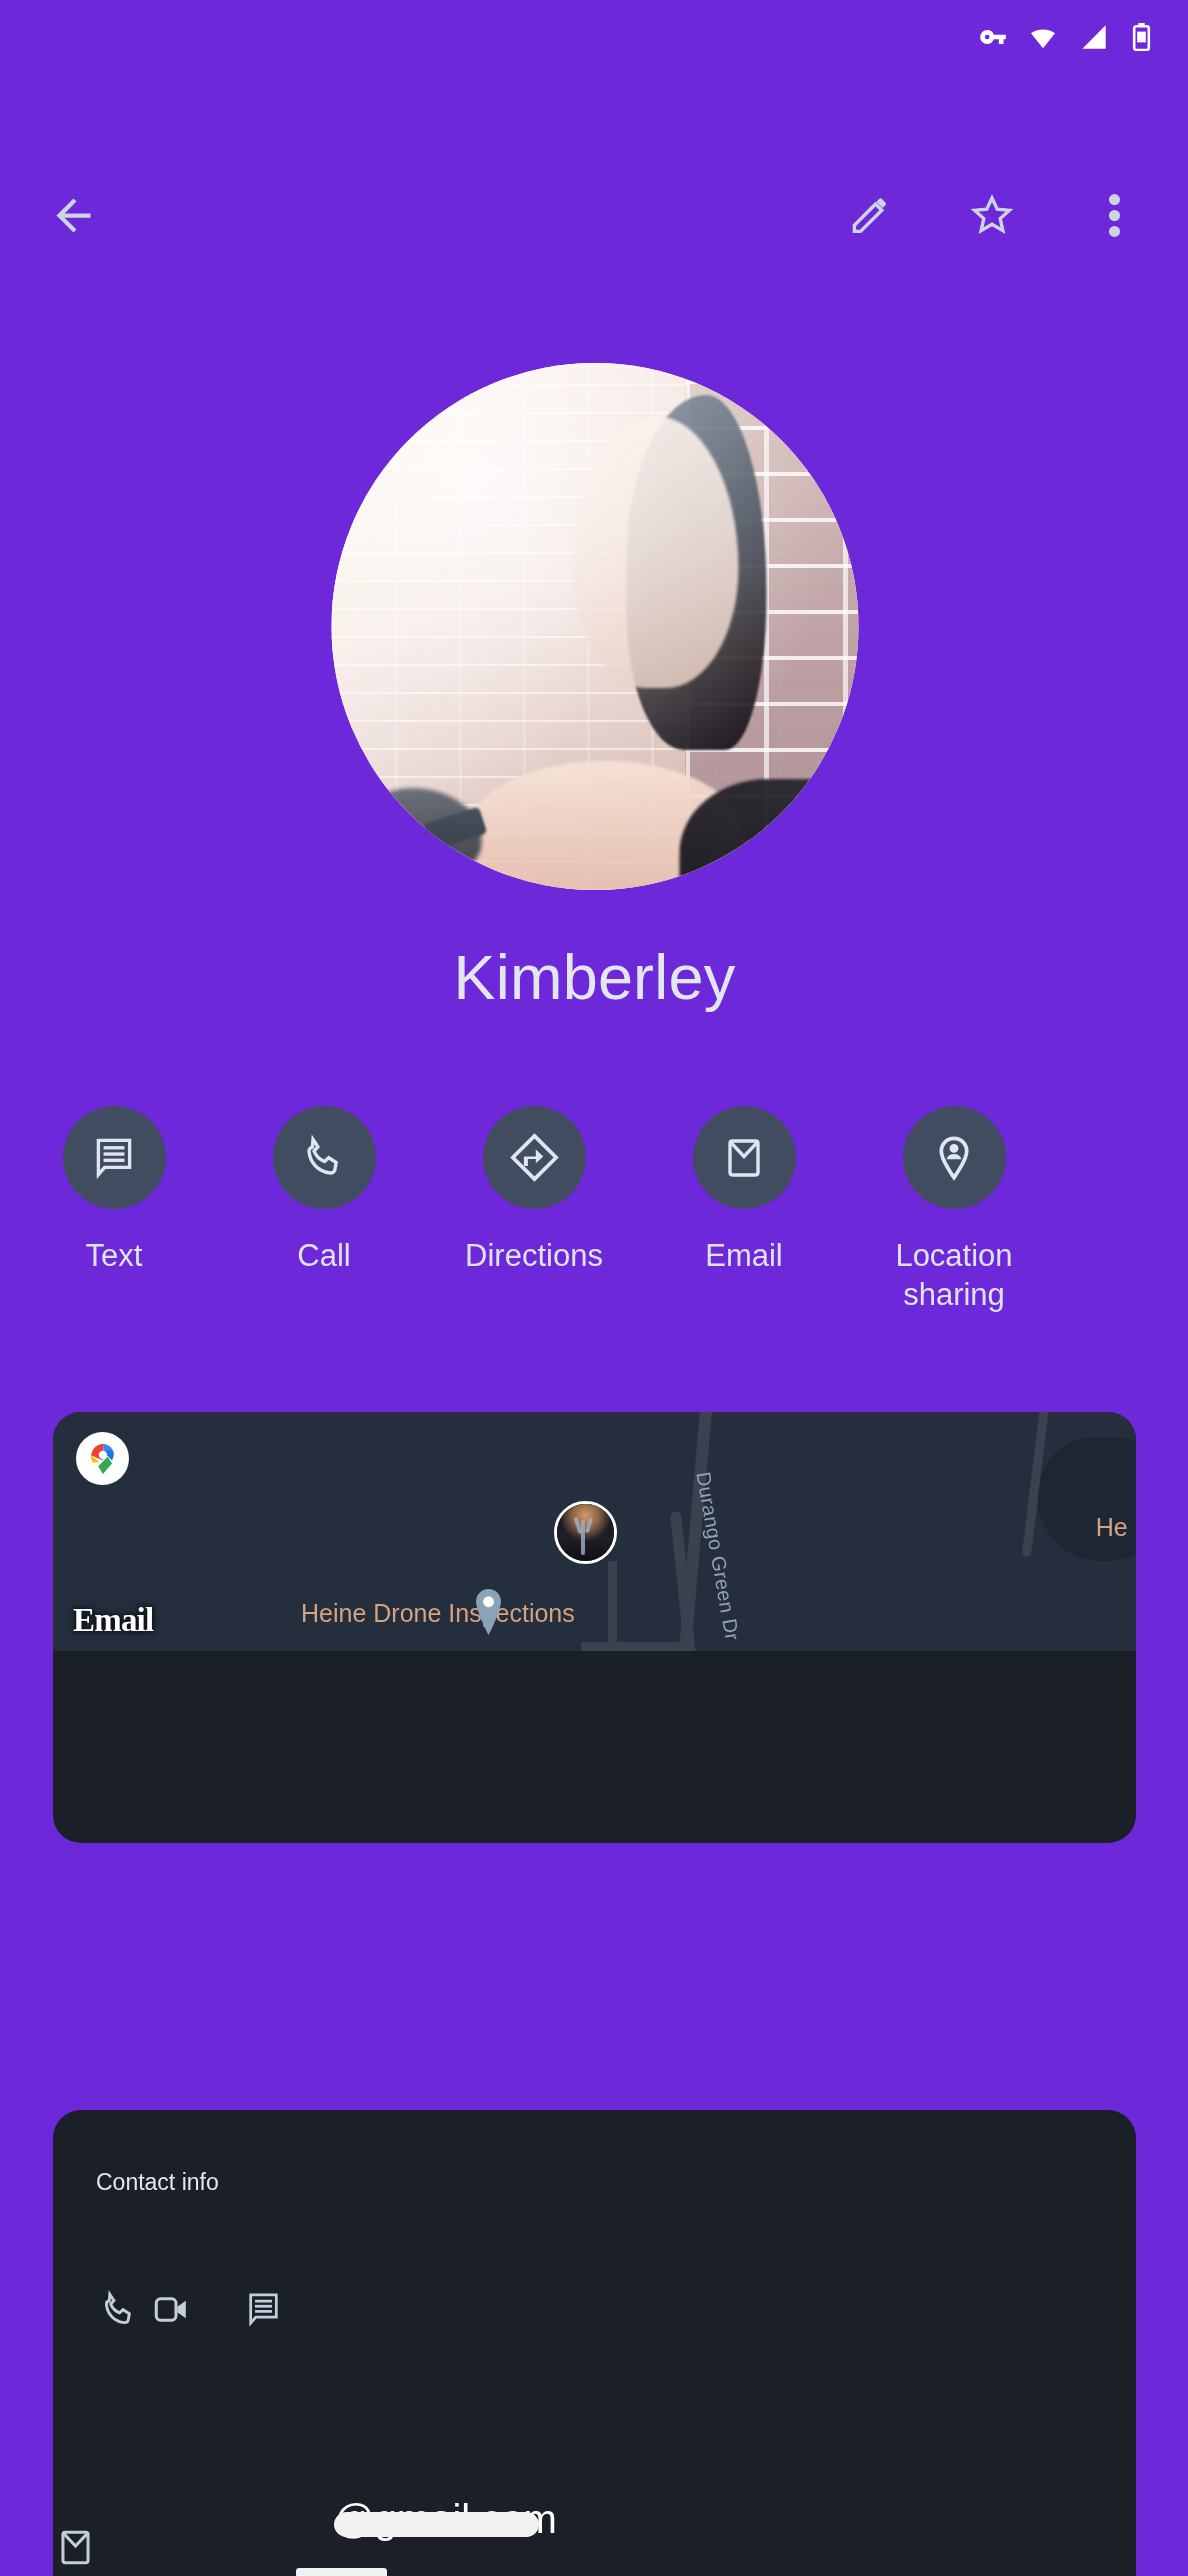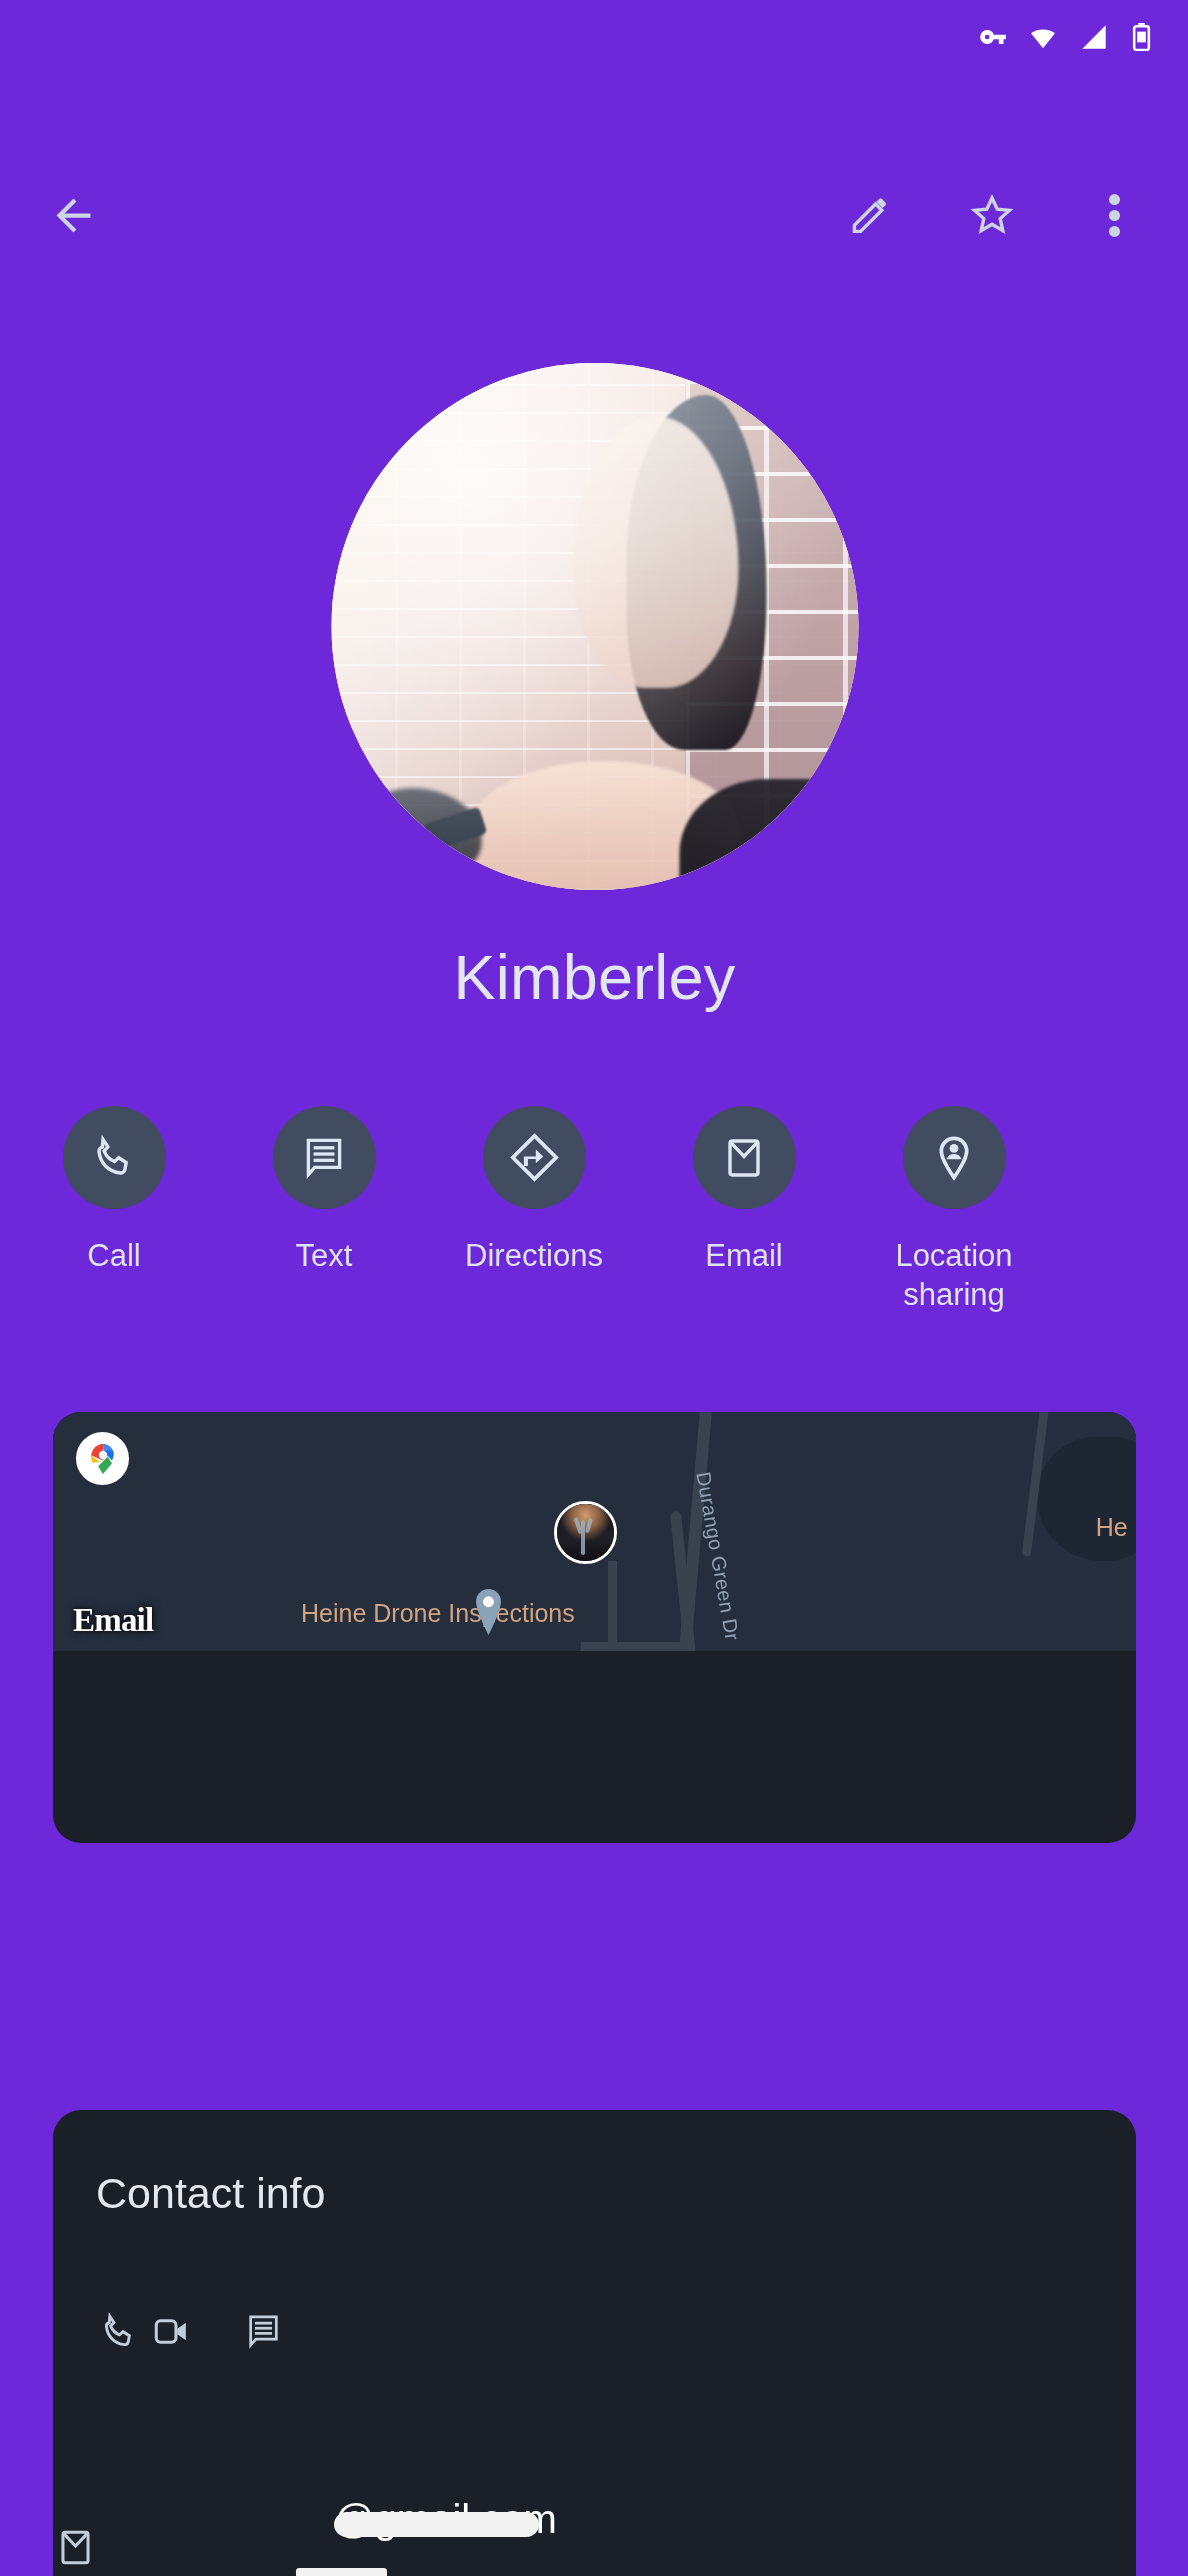--- a/index.html
+++ b/index.html
@@ -337,21 +337,21 @@
   }
 
   
   #contact-card {
     top: 2110px;
     height: 466px;
     border-radius: 28px 28px 0 0;
   }
   .ci-title {
     padding: 59px 0 0 43px;
-    font-size: 43px;
+    font-size: 23px;
     color: #e3e8f0;
   }
   .ci-row {
     position: relative;
     display: flex;
     align-items: center;
     height: 125px;
     padding: 0 36px 0 40px;
   }
   .ci-icon {
@@ -482,37 +482,37 @@
       <div class="av-glow"></div>
     </div>
   </div>
 
   <div class="contact-name">Kimberley</div>
 
   <div class="actions">
 
     <div class="action">
       <div class="action-circle">
-        <svg width="51" height="51" viewBox="0 0 24 24">
-            <path fill="none" stroke="#dde6f5" stroke-width="1.6" d="M6.6 3.5L8.9 7 7.1 9c.9 2.2 2.7 4 4.9 4.9l2-1.8 3.5 2.3-.6 3.3c-.2 1-1.1 1.7-2.1 1.6C9.2 18.7 5.3 14.8 4.7 9.2c-.1-1 .6-1.9 1.6-2.1l.3-3.6z"></path>
-          </svg>
-      </div>
-      <div class="action-label">Call</div>
-    </div>
-
-    <div class="action">
-      <div class="action-circle">
         <svg width="50" height="50" viewBox="0 0 24 24">
           <path fill="none" stroke="#dde6f5" stroke-width="1.6" d="M4.5 3.5h15v13h-12l-3 3.5V3.5z"></path>
           <rect x="7" y="6.3" width="10" height="1.6" fill="#dde6f5"></rect>
           <rect x="7" y="9.3" width="10" height="1.6" fill="#dde6f5"></rect>
           <rect x="7" y="12.3" width="10" height="1.6" fill="#dde6f5"></rect>
         </svg>
       </div>
       <div class="action-label">Text</div>
+    </div>
+
+    <div class="action">
+      <div class="action-circle">
+        <svg width="51" height="51" viewBox="0 0 24 24">
+            <path fill="none" stroke="#dde6f5" stroke-width="1.6" d="M6.6 3.5L8.9 7 7.1 9c.9 2.2 2.7 4 4.9 4.9l2-1.8 3.5 2.3-.6 3.3c-.2 1-1.1 1.7-2.1 1.6C9.2 18.7 5.3 14.8 4.7 9.2c-.1-1 .6-1.9 1.6-2.1l.3-3.6z"></path>
+          </svg>
+      </div>
+      <div class="action-label">Call</div>
     </div>
 
 
     <div class="action">
       <div class="action-circle">
         <svg width="53" height="53" viewBox="0 0 24 24">
           <path fill="none" stroke="#dde6f5" stroke-width="1.7" d="M12 2.2l9.8 9.8L12 21.8 2.2 12 12 2.2z"></path>
           <path fill="#dde6f5" d="M12.6 8.4l3.4 3.1-3.4 3.1v-1.9h-3.6v3.1H7.2v-4.3h5.4V8.4z"></path>
         </svg>
       </div>

